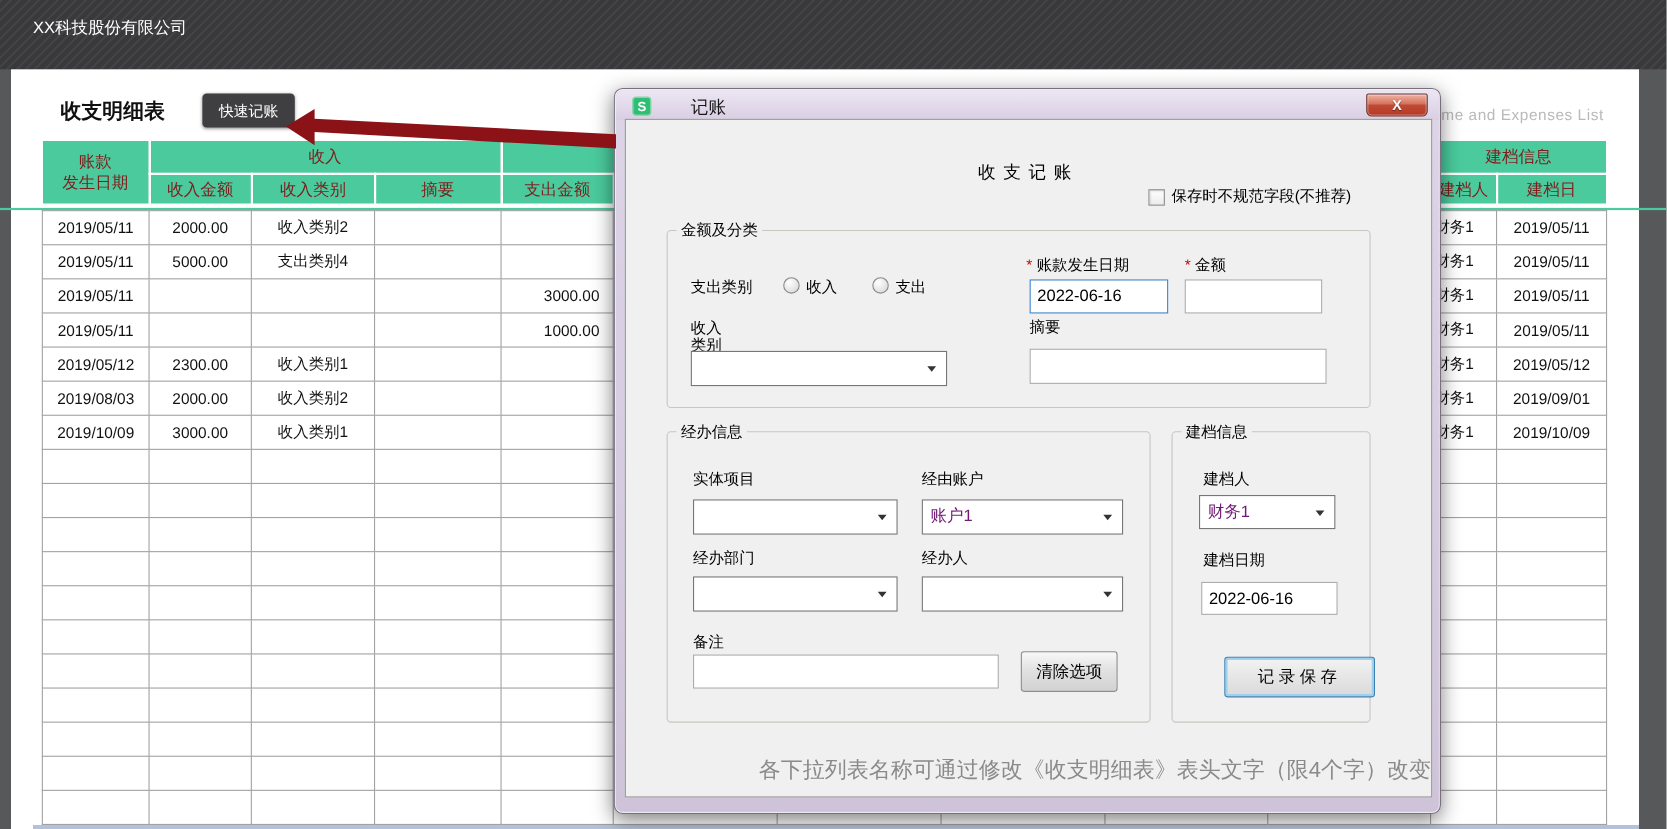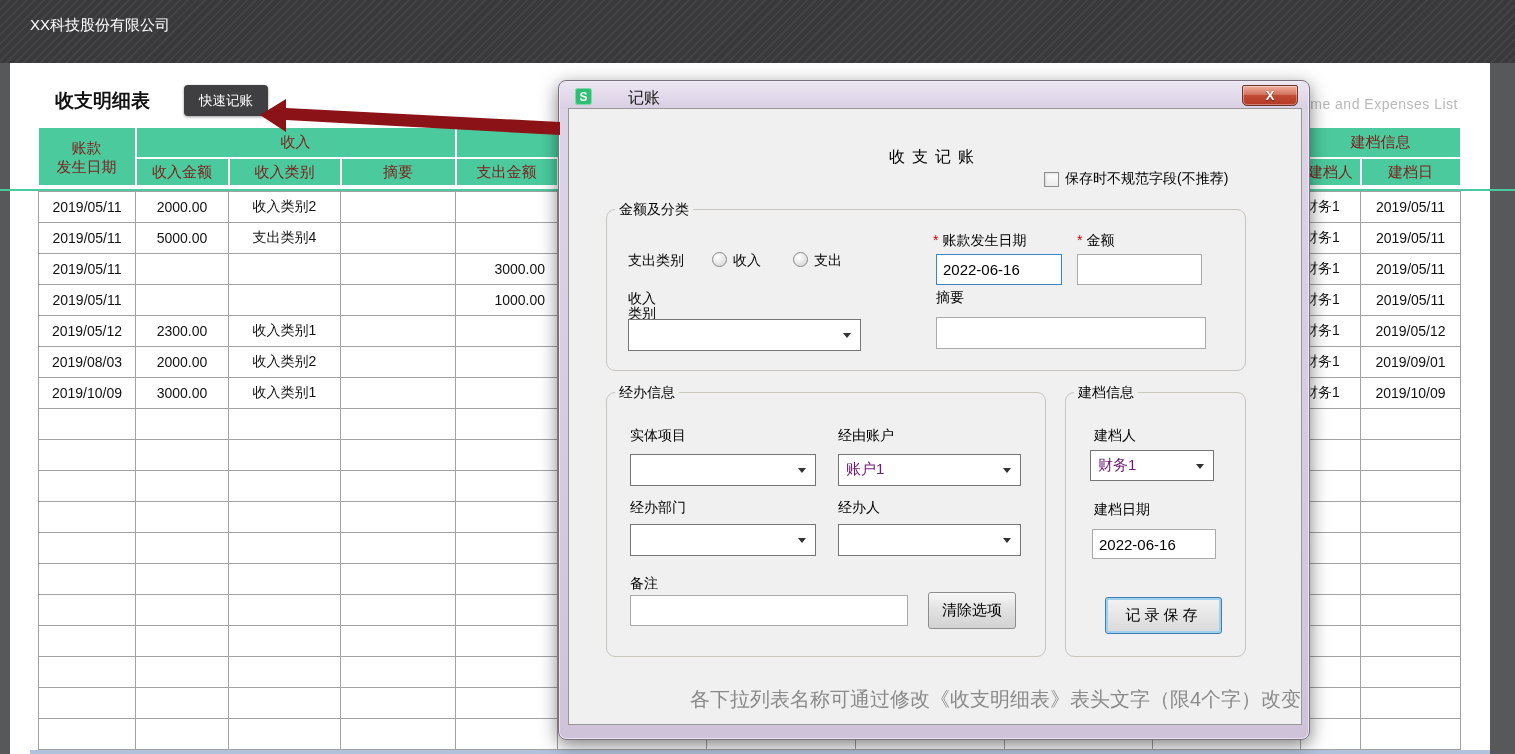--- a/index.html
+++ b/index.html
@@ -61,21 +61,21 @@
     color:#fff; font-size:13px; font-weight:bold; text-align:center; line-height:19px;
     text-shadow:0 1px 1px rgba(0,0,0,.5); }
   .dlg-content { position:absolute; left:9px; top:27px; width:734px; height:617px;
     background:#f0f0f0; border:1px solid #979797; }
   .form-title { position:absolute; left:0; top:38px; width:100%; text-align:center;
     font-size:16px; letter-spacing:7px; color:#000; }
   .chk-row { position:absolute; left:475px; top:61px; display:flex; align-items:center; gap:6px; }
   .checkbox { width:15px; height:15px; background:linear-gradient(#fff,#ececec); border:1px solid #8e8e8e;
     box-shadow:inset 1px 1px 2px rgba(0,0,0,.12); cursor:pointer; }
   .chk-label { font-size:14px; color:#000; }
-  .groupbox { position:absolute; border:1px solid #c9c5bf; border-radius:9px; }
+  .groupbox { position:absolute; border:1px solid #c9c5bf; border-radius:4px; }
   .legend { position:absolute; top:-9px; left:8px; background:#f0f0f0; padding:0 4px; font-size:14px; color:#000; }
   .g1 { left:37px; top:100px; width:640px; height:162px; }
   .g2 { left:37px; top:283px; width:440px; height:265px; }
   .g3 { left:496px; top:283px; width:181px; height:265px; }
   .lbl { position:absolute; font-size:14px; color:#000; white-space:nowrap; }
   .req { color:#cc0000; margin-right:4px; }
   .tinput { position:absolute; background:#fff; border:1px solid #ababab; font-size:15px; color:#000;
     padding:0 6px; font-family:"Liberation Sans",sans-serif; }
   .tinput.focus { border:1px solid #3a84c8; }
   .radio { position:absolute; width:15px; height:15px; border-radius:50%; border:1px solid #8a8a8a;
@@ -474,18 +474,18 @@
 
     <div class="groupbox g3">
       <span class="legend">建档信息</span>
       <span class="lbl" style="left:28px; top:34px;">建档人</span>
       <div class="combo" style="left:24px; top:57px; width:124px; height:31px;">
         <span class="val">财务1</span>
         <span class="car"></span>
       </div>
       <span class="lbl" style="left:28px; top:108px;">建档日期</span>
       <input class="tinput" style="left: 26px; top: 136px; width: 124px; height: 30px;" value="2022-06-16">
-      <div class="btn-save" style="left:39px; top:204px; width:117px; height:37px;">记录保存</div>
+      <div class="btn-save" style="left:47px; top:204px; width:137px; height:37px;">记录保存</div>
     </div>
 
     <div class="footer-hint">各下拉列表名称可通过修改《收支明细表》表头文字（限4个字）改变</div>
   </div>
 </div>
 
 </body></html>

